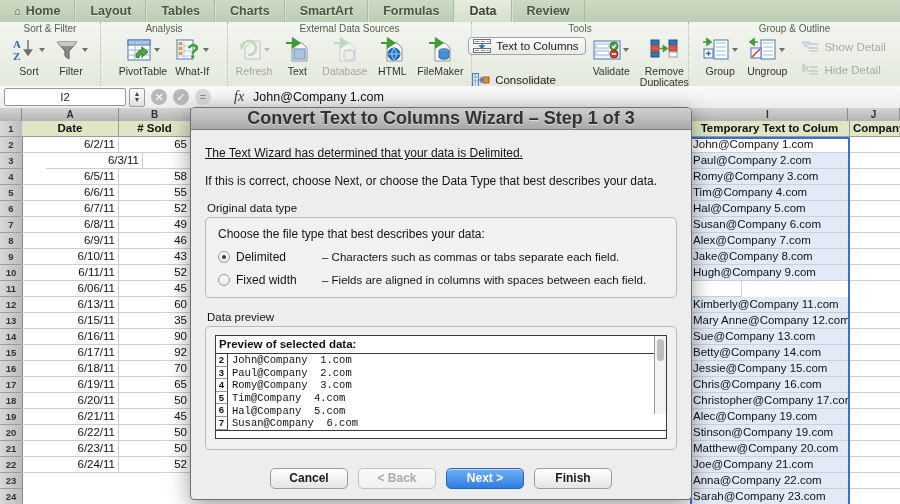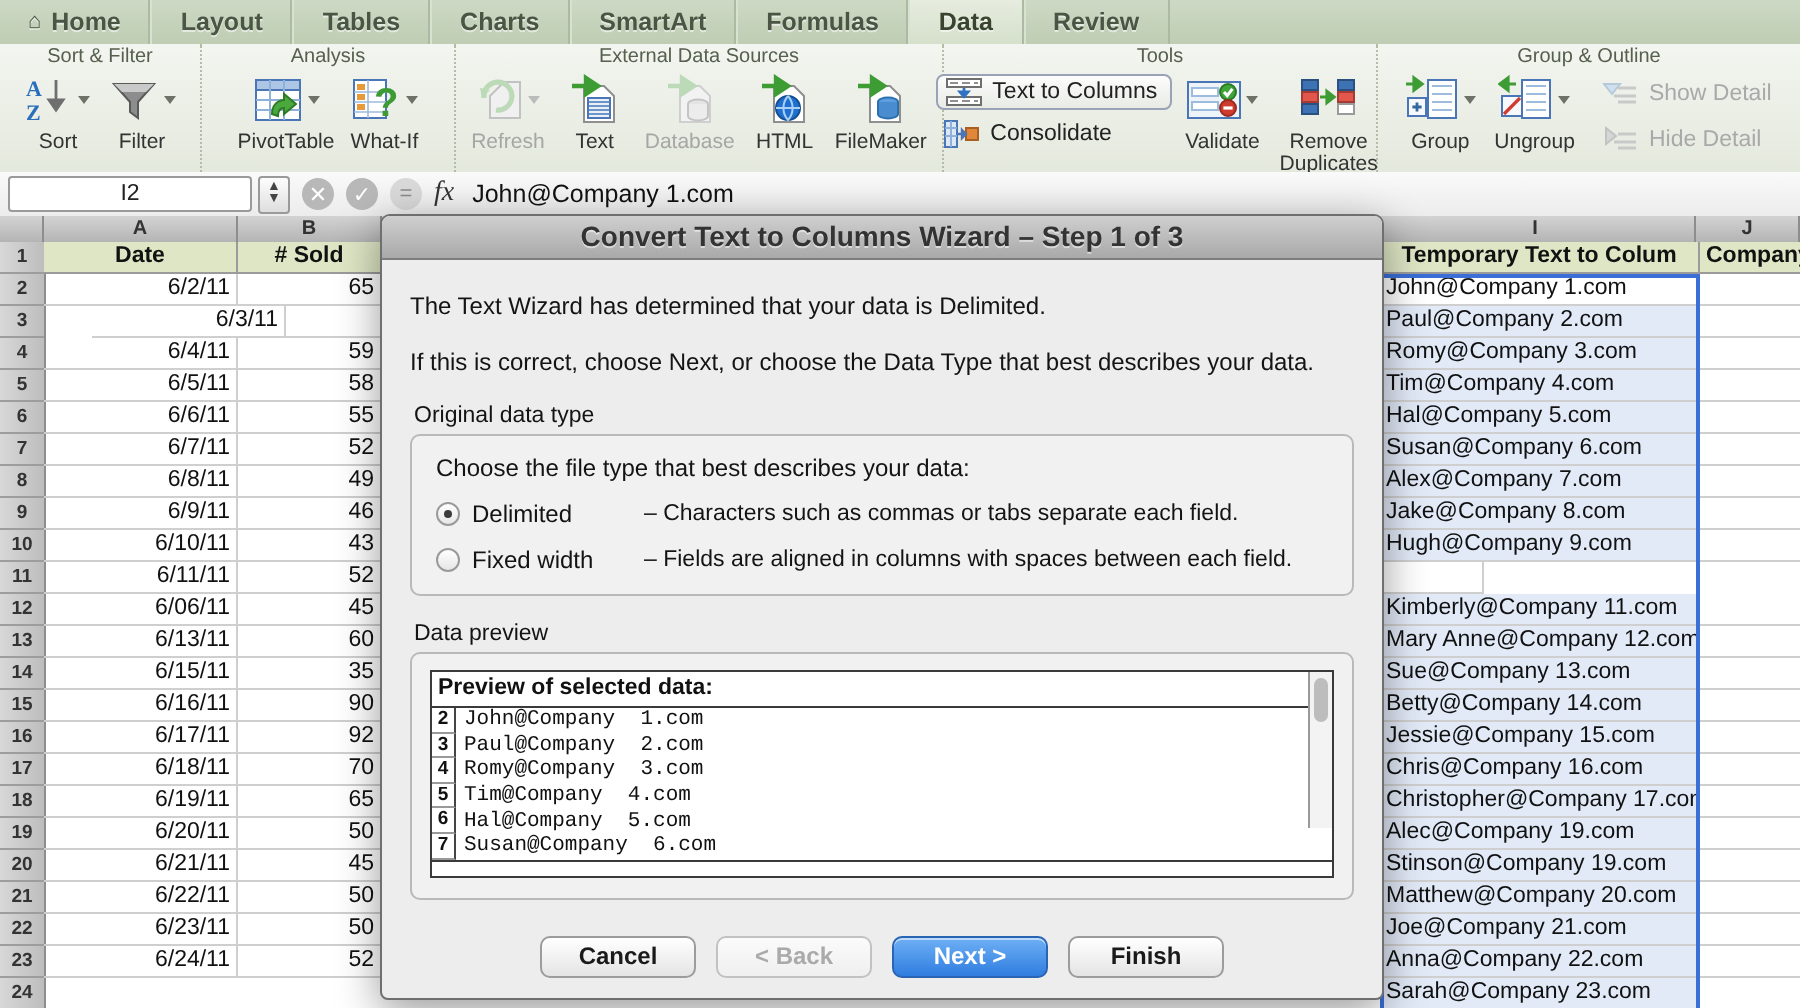--- a/index.html
+++ b/index.html
@@ -102,21 +102,21 @@
     font-size:7px;line-height:6px;color:#444;
   }
   .fbicon{
     width:16px;height:16px;border-radius:50%;
     margin-left:6px;display:flex;align-items:center;justify-content:center;
     font-size:11px;color:#fff;
   }
   .fb-x{background:#b8b8b8;}
   .fb-ok{background:#b8b8b8;}
   .fb-eq{background:#d9d9d9;color:#8a8a8a;}
-  #fx{margin-left:6px;font-family:"Liberation Serif",serif;font-style:italic;font-size:14px;color:#333;}
+  #fx{margin-left:23px;font-family:"Liberation Serif",serif;font-style:italic;font-size:14px;color:#333;}
   #formula-val{
     margin-left:9px;font-size:12.5px;color:#111;
     flex:1;white-space:nowrap;overflow:hidden;
   }
   
   #sheet{position:absolute;left:0;top:108px;width:900px;height:396px;background:#fff;overflow:hidden;}
   #colhdr{
     position:absolute;left:0;top:0;height:13px;width:900px;
     background:linear-gradient(#d3d3d3,#b4b4b4);
     border-bottom:1px solid #8d8d8d;
@@ -162,26 +162,26 @@
     position:absolute;left:190px;top:107px;width:500px;height:391px;
     background:#ededed;
     border:1px solid #6f6f6f;border-radius:5px 5px 4px 4px;
     box-shadow:0 6px 22px rgba(0,0,0,.40);
     overflow:hidden;
   }
   #dlg-title{
     height:21px;line-height:21px;text-align:center;
     background:linear-gradient(#cfcfcf,#a9a9a9);
     border-bottom:1px solid #7d7d7d;
-    font-size:14px;font-weight:bold;color:#333;
+    font-size:18px;font-weight:bold;color:#333;
     text-shadow:0 1px 0 rgba(255,255,255,.5);
   }
   #dlg-body{padding:12px 14px 0 14px;}
   .dlg-p{font-size:12px;color:#141414;margin:0 0 14px 0;}
-  .dlg-p.first{margin-top:4px;}
+  .dlg-p.first{margin-top:4px;text-decoration:underline;}
   .grp-label{font-size:11.5px;color:#141414;margin:0 0 3px 2px;}
   .grp-box{
     border:1px solid #b9b9b9;border-radius:5px;background:#f1f1f1;
     box-sizing:border-box;
   }
   #odt-box{padding:9px 12px 10px 12px;}
   .opt-row{display:flex;align-items:center;margin-top:9px;}
   .radio{
     width:12px;height:12px;border-radius:50%;
     border:1px solid #9a9a9a;background:linear-gradient(#ffffff,#e6e6e6);
@@ -411,21 +411,21 @@
           </span>
         </div>
         <div class="lbl">FileMaker</div>
       </div>
     </div>
   </div>
 
   <div class="rgroup" style="width:208px">
     <div class="rgroup-title">Tools</div>
     <div class="rgroup-items" style="align-items:flex-start;gap:4px;">
-      <div style="display:flex;flex-direction:column;gap:3px;padding-top:2px;">
+      <div style="display:flex;flex-direction:column;gap:16px;padding-top:2px;">
         <div class="btn-wide">
           <span>
             <svg width="18" height="14" viewBox="0 0 18 14">
               <rect x="0.5" y="0.5" width="17" height="4" fill="#fff" stroke="#6f6f6f"></rect>
               <rect x="0.5" y="9.5" width="17" height="4" fill="#fff" stroke="#6f6f6f"></rect>
               <path d="M2 2.5 h4 M8 2.5 h4 M14 2.5 h2 M2 11.5 h4 M8 11.5 h4 M14 11.5 h2" stroke="#8f8f8f"></path>
               <path d="M9 5 L9 8 M7 7 L9 9.3 L11 7 Z" stroke="#2f72c4" fill="#2f72c4" stroke-width="1.4"></path>
             </svg>
           </span>
           <span>Text to Columns</span>
@@ -601,28 +601,20 @@
           <span>$</span>
           <span>195.</span>
         </div>
       </div>
       <div class="grow">
         <div class="gcell num" style="width: 97px; margin-left: 24px;">6/3/11</div>
         <div class="gcell num" style="width: 72px;">67</div>
         <div class="gcell cur" style="width: 72px;">
           <span>$</span>
           <span>201.</span>
-        </div>
-      </div>
-      <div class="grow">
-        <div class="gcell num" style="width: 97px;">6/4/11</div>
-        <div class="gcell num" style="width: 72px;">59</div>
-        <div class="gcell cur" style="width: 72px;">
-          <span>$</span>
-          <span>177.</span>
         </div>
       </div>
       <div class="grow">
         <div class="gcell num" style="width: 97px;">6/5/11</div>
         <div class="gcell num" style="width: 72px;">58</div>
         <div class="gcell cur" style="width: 72px;">
           <span>$</span>
           <span>173.</span>
         </div>
       </div>

